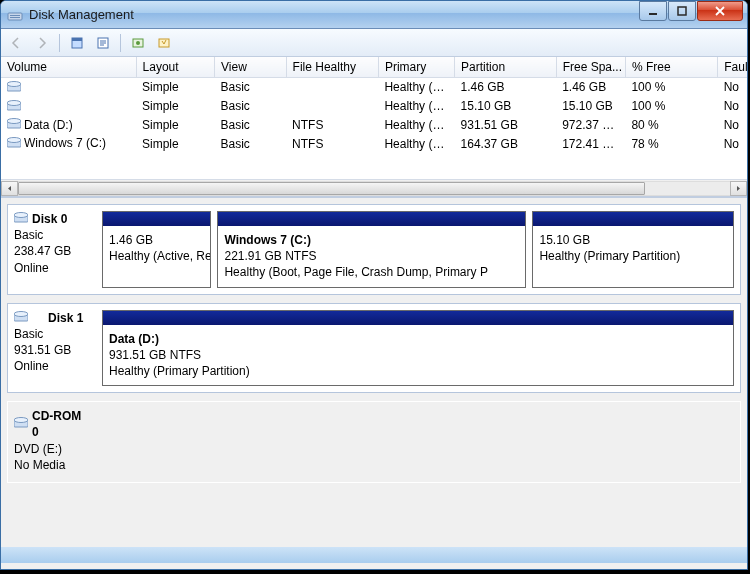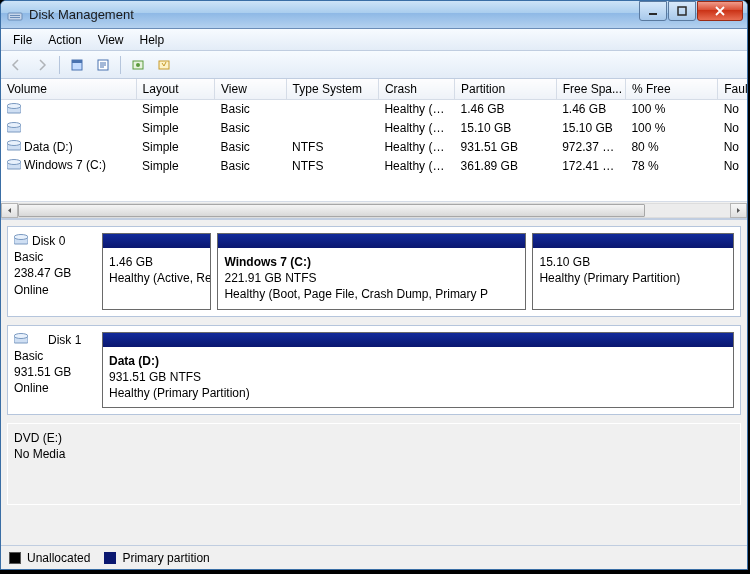--- a/index.html
+++ b/index.html
@@ -37,21 +37,21 @@
 .table-wrap { height: 122px; overflow:hidden; position:relative;}
 .hscroll { height:17px; background:#f0f0f0; border-top:1px solid #d5dce7; position:relative; display:flex; align-items:center;}
 .hscroll .arrow { width:17px; height:15px; background:linear-gradient(#f7f7f7,#e0e0e0); border:1px solid #b5b5b5; display:flex; align-items:center; justify-content:center; cursor:pointer;}
 .hscroll .track { flex:1; height:15px; background:#ececec; border-top:1px solid #ddd; border-bottom:1px solid #ddd; position:relative;}
 .hscroll .thumb { position:absolute; left:0; top:0; height:13px; width:88%; background:linear-gradient(#f5f5f5,#d8d8d8); border:1px solid #a7a7a7; border-radius:1px;}
 
 
 .disk-map { flex:1; overflow:auto; padding:6px; background:#f0f0f0; border-top:1px solid #c0cde0;}
 .disk-row { display:flex; background:#fff; border:1px solid #b5c5dc; margin-bottom:8px; min-height:82px;}
 .disk-label { width:88px; padding:6px; border-right:none; }
-.disk-label .dname { font-weight:normal; }
+.disk-label .dname { font-weight:bold; }
 .disk-label div { line-height:1.35; }
 .partitions { flex:1; display:flex; gap:6px; padding:6px;}
 .partition { border:1px solid #6a6a6a; flex:1; display:flex; flex-direction:column; overflow:hidden;}
 .part-head { height:14px; background:#0a1a6b; background:linear-gradient(to bottom,#122a9a,#0a1770);}
 .part-body { padding:6px 6px; line-height:1.35; overflow:hidden; white-space:nowrap;}
 .partition.small{ flex:0.35;}
 .partition.med{ flex:0.65;}
 .partition.large{ flex:1;}
 .nomedia-row { border:1px solid #fff; background:transparent;}
 
@@ -89,26 +89,20 @@
           </svg>
         </div>
       <div class="win-btn close">
           <svg viewBox="0 0 10 10">
             <path d="M1 1 L9 9 M9 1 L1 9" stroke="#fff" stroke-width="1.8"></path>
           </svg>
         </div>
     </div>
   </div>
 
-  <div class="menubar">
-    <span class="menu-item">File</span>
-    <span class="menu-item">Action</span>
-    <span class="menu-item">View</span>
-    <span class="menu-item">Help</span>
-  </div>
 
   <div class="toolbar">
     <div class="tool-btn disabled">
         <svg width="14" height="14" viewBox="0 0 14 14">
           <path d="M9 2 L4 7 L9 12" fill="none" stroke="#555" stroke-width="1.5"></path>
         </svg>
       </div>
     <div class="tool-btn disabled">
         <svg width="14" height="14" viewBox="0 0 14 14">
           <path d="M5 2 L10 7 L5 12" fill="none" stroke="#555" stroke-width="1.5"></path>
@@ -156,22 +150,22 @@
               <col style="width:88px">
               <col style="width:60px">
               <col style="width:80px">
               <col style="width:115px">
         </colgroup>
         <thead>
               <tr id="thead-row">
                 <th>Volume</th>
                 <th>Layout</th>
                 <th>View</th>
-                <th>Type System</th>
-                <th>Crash</th>
+                <th>File Healthy</th>
+                <th>Primary</th>
                 <th>Partition</th>
                 <th>Free Spa...</th>
                 <th>% Free</th>
                 <th>Fault Tolerance</th>
               </tr>
             </thead>
         <tbody id="vol-body">
               <tr>
                 <td><span class="vol-icon"><svg width="14" height="11" viewBox="0 0 14 11">
                       <rect x="0" y="3" width="14" height="7" rx="1" fill="#cfdff3" stroke="#7a99c0"></rect>
@@ -216,21 +210,21 @@
               </tr>
               <tr>
                 <td><span class="vol-icon"><svg width="14" height="11" viewBox="0 0 14 11">
                       <rect x="0" y="3" width="14" height="7" rx="1" fill="#cfdff3" stroke="#7a99c0"></rect>
                       <ellipse cx="7" cy="3" rx="7" ry="2.5" fill="#e8f1fc" stroke="#7a99c0"></ellipse>
                     </svg></span>Windows 7 (C:)</td>
                 <td>Simple</td>
                 <td>Basic</td>
                 <td>NTFS</td>
                 <td>Healthy (B...</td>
-                <td>361.89 GB</td>
+                <td>164.37 GB</td>
                 <td>172.41 GB</td>
                 <td>78 %</td>
                 <td>No</td>
               </tr>
             </tbody>
       </table>
       </div>
       <div class="hscroll">
         <div class="arrow">
             <svg width="7" height="7" viewBox="0 0 7 7">
@@ -292,32 +286,29 @@
           </div>
           <div class="partitions">
             <div class="partition large">
               <div class="part-head"></div>
               <div class="part-body"><b>Data  (D:)</b><br>931.51 GB NTFS<br>Healthy (Primary Partition)</div>
             </div>
           </div>
         </div>
         <div class="disk-row nomedia-row">
           <div class="disk-label">
+            <div style="display:flex;align-items:center;gap:4px">
+              <span><svg width="14" height="11" viewBox="0 0 14 11">
+                  <rect x="0" y="3" width="14" height="7" rx="1" fill="#cfdff3" stroke="#7a99c0"></rect>
+                  <ellipse cx="7" cy="3" rx="7" ry="2.5" fill="#e8f1fc" stroke="#7a99c0"></ellipse>
+                </svg></span>
+              <span class="dname">CD-ROM 0</span>
+            </div>
             <div>DVD (E:)</div>
             <div>No Media</div>
           </div>
         </div>
       </div>
 
-    <div class="legend">
-      <span class="legend-item">
-          <span class="swatch black"></span>
-          <span>Unallocated</span>
-        </span>
-      <span class="legend-item">
-          <span class="swatch primary"></span>
-          <span>Primary partition</span>
-        </span>
-    </div>
   </div>
 
   <div class="bottom-pad"></div>
 </div>
 
 </body></html>

